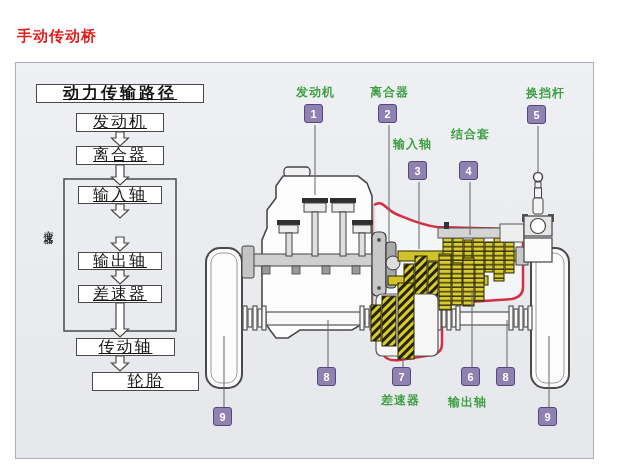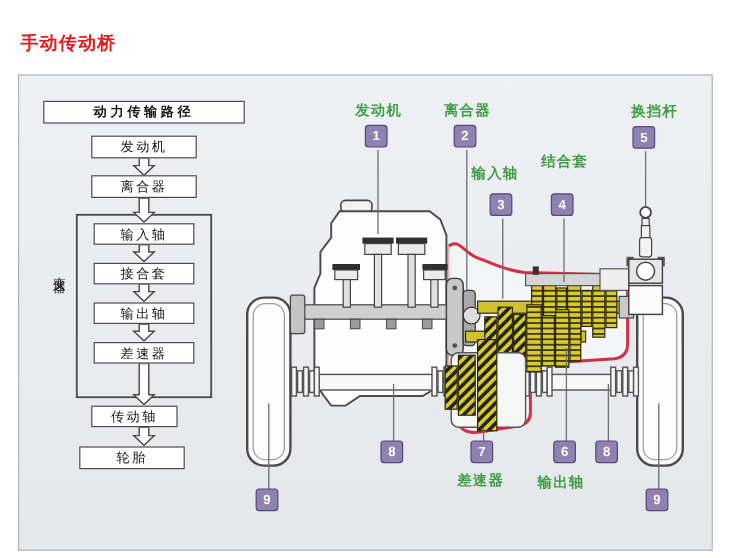--- a/index.html
+++ b/index.html
@@ -4,22 +4,22 @@
 <style>
   html,body{margin:0;padding:0;background:#ffffff;}
   .page{position:relative;width:620px;height:465px;background:#ffffff;overflow:hidden;
         font-family:"Liberation Sans",sans-serif;}
   .title{position:absolute;left:17px;top:27px;font-size:15px;font-weight:bold;color:#e21b1b;
          letter-spacing:1px;}
   .panel{position:absolute;left:15px;top:62px;width:577px;height:395px;
          background:linear-gradient(#eef0f3,#e5e7eb);border:1px solid #aab0ba;}
   .art{position:absolute;left:0;top:0;width:620px;height:465px;pointer-events:none;}
   .fc-box{position:absolute;background:#ffffff;border:1.5px solid #4a4a4a;color:#151515;
-          font-size:11px;display:flex;align-items:center;justify-content:center;
-          letter-spacing:2px;box-sizing:border-box;white-space:nowrap;}
+          font-size:16px;display:flex;align-items:center;justify-content:center;
+          letter-spacing:2px;box-sizing:border-box;white-space:nowrap;text-decoration:underline;}
   .fc-head{font-weight:bold;letter-spacing:3px;}
   .vlabel{position:absolute;writing-mode:vertical-rl;font-size:10.5px;letter-spacing:2px;
           color:#222;}
   .glabel{position:absolute;font-size:12px;font-weight:bold;color:#3f9f44;
           white-space:nowrap;letter-spacing:1px;}
   .badge{position:absolute;width:19px;height:19px;background:#8f81b0;border:1.5px solid #55477f;
          border-radius:3px;color:#ffffff;font-size:11px;font-weight:bold;
          display:flex;align-items:center;justify-content:center;box-sizing:border-box;}
 </style>
 </head>
@@ -186,25 +186,24 @@
       <line x1="507" y1="368" x2="507" y2="320"></line>
       <line x1="224" y1="408" x2="224" y2="336"></line>
       <line x1="549" y1="408" x2="549" y2="336"></line>
     </g>
   </svg>
 
   <div class="fc-box fc-head" style="left:36px;top:84px;width:168px;height:19px;">动力传输路径</div>
   <div class="fc-box" style="left:76px;top:113px;width:88px;height:19px;">发动机</div>
   <div class="fc-box" style="left:76px;top:146px;width:88px;height:19px;">离合器</div>
   <div class="fc-box" style="left:78px;top:186px;width:84px;height:18px;">输入轴</div>
-  <div class="fc-box" style="left:78px;top:219px;width:84px;height:18px;">接合套</div>
   <div class="fc-box" style="left:78px;top:252px;width:84px;height:18px;">输出轴</div>
   <div class="fc-box" style="left:78px;top:285px;width:84px;height:18px;">差速器</div>
-  <div class="fc-box" style="left:76px;top:338px;width:72px;height:18px;">传动轴</div>
-  <div class="fc-box" style="left:66px;top:372px;width:88px;height:19px;">轮胎</div>
+  <div class="fc-box" style="left:76px;top:338px;width:99px;height:18px;">传动轴</div>
+  <div class="fc-box" style="left:92px;top:372px;width:107px;height:19px;">轮胎</div>
   <div class="vlabel" style="left:42px;top:222px;">变速器</div>
 
   <div class="glabel" style="left:296px;top:84px;">发动机</div>
   <div class="glabel" style="left:370px;top:84px;">离合器</div>
   <div class="glabel" style="left:526px;top:85px;">换挡杆</div>
   <div class="glabel" style="left:393px;top:136px;">输入轴</div>
   <div class="glabel" style="left:451px;top:126px;">结合套</div>
   <div class="glabel" style="left:381px;top:392px;">差速器</div>
   <div class="glabel" style="left:448px;top:394px;">输出轴</div>
 

